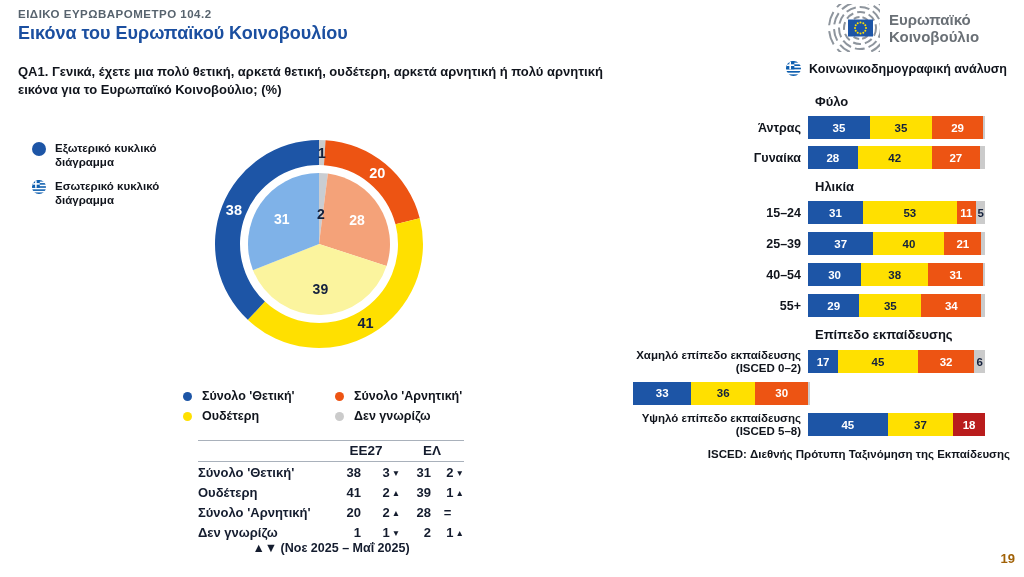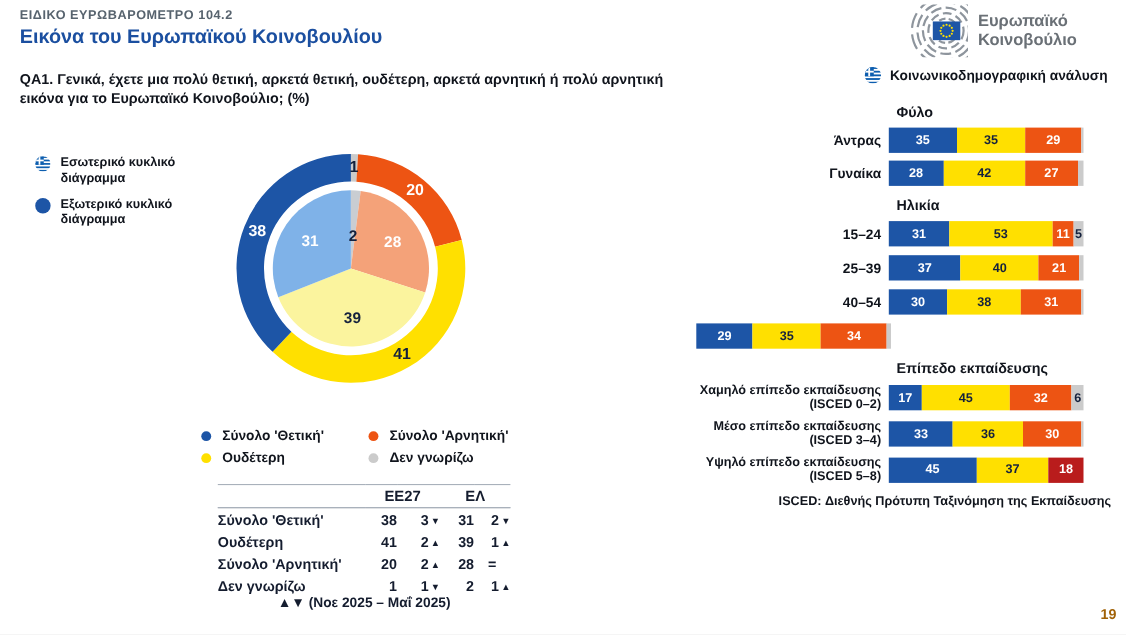--- a/index.html
+++ b/index.html
@@ -94,20 +94,24 @@
       </g>
     </svg>
     <div class="ep-logo-text">
       <span>Ευρωπαϊκό</span>
       <span>Κοινοβούλιο</span>
     </div>
   </div>
 
   <div class="donut-legend">
     <div class="dl-item">
+      <span class="dl-icon dot-blue"></span>
+      <span class="dl-text">Εξωτερικό κυκλικό διάγραμμα</span>
+    </div>
+    <div class="dl-item">
       <svg class="dl-icon" viewBox="0 0 18 18">
         <defs>
             <clipPath id="gf1">
               <circle cx="9" cy="9" r="9"></circle>
             </clipPath>
           </defs>
         <g clip-path="url(#gf1)">
           <rect width="18" height="18" fill="#ffffff"></rect>
           <g fill="#0d5eaf">
             <rect y="0" width="18" height="2"></rect>
@@ -115,24 +119,20 @@
               <rect y="8" width="18" height="2"></rect>
             <rect y="12" width="18" height="2"></rect>
               <rect y="16" width="18" height="2"></rect>
           </g>
           <rect width="10" height="10" fill="#0d5eaf"></rect>
           <rect x="4" width="2" height="10" fill="#ffffff"></rect>
           <rect y="4" width="10" height="2" fill="#ffffff"></rect>
         </g>
       </svg>
       <span class="dl-text">Εσωτερικό κυκλικό διάγραμμα</span>
-    </div>
-    <div class="dl-item">
-      <span class="dl-icon dot-blue"></span>
-      <span class="dl-text">Εξωτερικό κυκλικό διάγραμμα</span>
     </div>
   </div>
 
   <svg id="donut-svg" width="214" height="214" viewBox="0 0 214 214">
       <path d="M107,3 A104,104 0 0 1 113.5302140310486,3.205220243459763 L111.96045104281576,28.155888454166544 A79,79 0 0 0 107,28 Z" fill="#cbcbcb"></path>
       <path d="M113.5302140310486,3.205220243459763 A104,104 0 0 1 207.73264875737763,81.1362517348551 L183.51806972916185,87.35349891397647 A79,79 0 0 0 111.96045104281576,28.155888454166544 Z" fill="#ed5413"></path>
       <path d="M207.73264875737763,81.1362517348551 A104,104 0 0 1 35.807100983416404,182.81273725182683 L52.92077863163362,164.58852156629155 A79,79 0 0 0 183.51806972916185,87.35349891397647 Z" fill="#ffe000"></path>
       <path d="M35.807100983416404,182.81273725182683 A104,104 0 0 1 106.99999999999999,3 L106.99999999999999,28 A79,79 0 0 0 52.92077863163362,164.58852156629155 Z" fill="#1d55a6"></path>
       <path d="M107,107 L107,36 A71,71 0 0 1 115.89865958306561,36.559856206672066 Z" fill="#c9cdd2"></path>
       <path d="M107,107 L115.89865958306561,36.559856206672066 A71,71 0 0 1 174.52501265695588,128.94020660062125 Z" fill="#f4a279"></path>
@@ -283,39 +283,39 @@
       <div class="demo-row age">
         <div class="demo-label">40–54</div>
         <div class="demo-bar">
           <div class="seg" style="flex: 30 0 0px; background: rgb(29, 85, 166); color: rgb(255, 255, 255);">30</div>
           <div class="seg" style="flex: 38 0 0px; background: rgb(255, 224, 0); color: rgb(20, 33, 61);">38</div>
           <div class="seg" style="flex: 31 0 0px; background: rgb(237, 84, 19); color: rgb(255, 255, 255);">31</div>
           <div class="seg" style="flex: 1 0 0px; background: rgb(203, 203, 203); color: rgb(20, 33, 61);"></div>
         </div>
       </div>
       <div class="demo-row age">
+        <div class="demo-label">55+</div>
         <div class="demo-bar">
           <div class="seg" style="flex: 29 0 0px; background: rgb(29, 85, 166); color: rgb(255, 255, 255);">29</div>
           <div class="seg" style="flex: 35 0 0px; background: rgb(255, 224, 0); color: rgb(20, 33, 61);">35</div>
           <div class="seg" style="flex: 34 0 0px; background: rgb(237, 84, 19); color: rgb(255, 255, 255);">34</div>
           <div class="seg" style="flex: 2 0 0px; background: rgb(203, 203, 203); color: rgb(20, 33, 61);"></div>
         </div>
       </div>
       <div class="group-title">Επίπεδο εκπαίδευσης</div>
       <div class="demo-row">
         <div class="demo-label small">Χαμηλό επίπεδο εκπαίδευσης<span class="sub">(ISCED 0–2)</span></div>
         <div class="demo-bar">
           <div class="seg" style="flex: 17 0 0px; background: rgb(29, 85, 166); color: rgb(255, 255, 255);">17</div>
           <div class="seg" style="flex: 45 0 0px; background: rgb(255, 224, 0); color: rgb(20, 33, 61);">45</div>
           <div class="seg" style="flex: 32 0 0px; background: rgb(237, 84, 19); color: rgb(255, 255, 255);">32</div>
           <div class="seg" style="flex: 6 0 0px; background: rgb(203, 203, 203); color: rgb(20, 33, 61);">6</div>
         </div>
       </div>
       <div class="demo-row">
-        <div class="demo-label small">Μέσο επίπεδο εκπαίδευσης<span class="sub">(ISCED 3–4)</span></div>
         <div class="demo-bar">
           <div class="seg" style="flex: 33 0 0px; background: rgb(29, 85, 166); color: rgb(255, 255, 255);">33</div>
           <div class="seg" style="flex: 36 0 0px; background: rgb(255, 224, 0); color: rgb(20, 33, 61);">36</div>
           <div class="seg" style="flex: 30 0 0px; background: rgb(237, 84, 19); color: rgb(255, 255, 255);">30</div>
           <div class="seg" style="flex: 1 0 0px; background: rgb(203, 203, 203); color: rgb(20, 33, 61);"></div>
         </div>
       </div>
       <div class="demo-row">
         <div class="demo-label small">Υψηλό επίπεδο εκπαίδευσης<span class="sub">(ISCED 5–8)</span></div>
         <div class="demo-bar">

